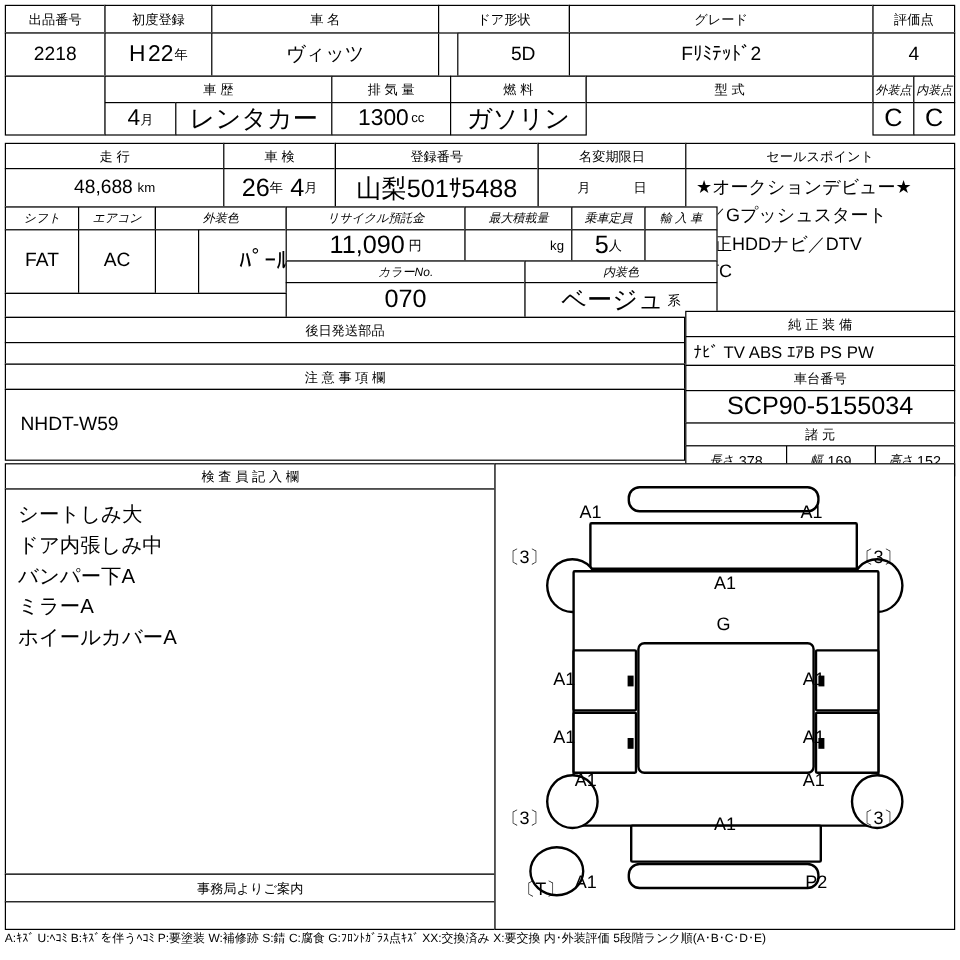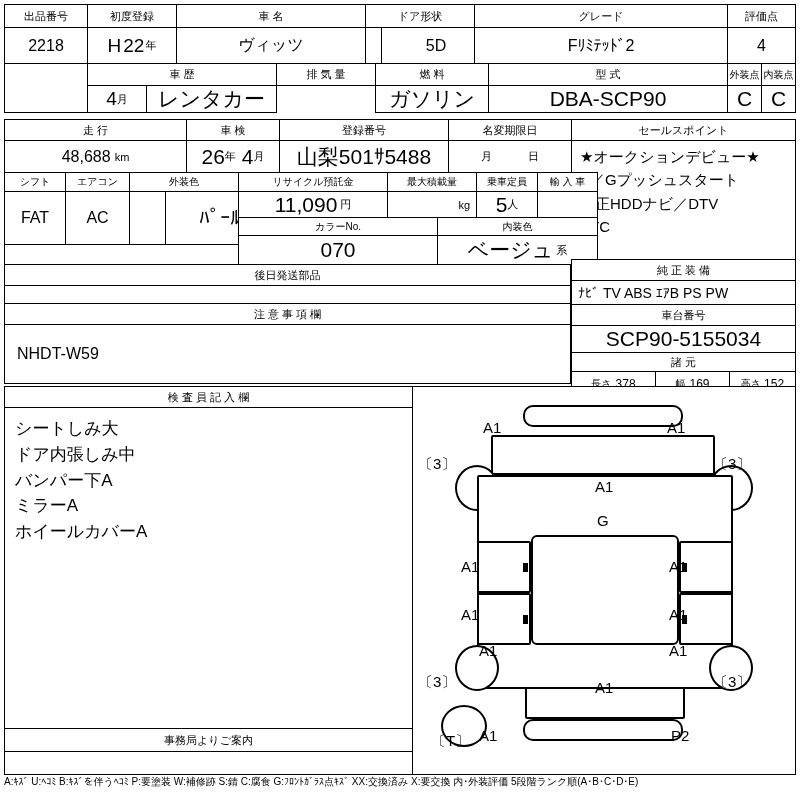--- a/index.html
+++ b/index.html
@@ -24,21 +24,21 @@
     position: absolute;
     border: 1px solid #000;
     display: flex;
     align-items: center;
     justify-content: center;
     overflow: hidden;
     background: #fff;
   }
   .cell.left { justify-content: flex-start; padding-left: 6px; }
   .stack { flex-direction: column; }
-  .tiny { font-size: 10px; }
+  .tiny { font-size: 10px; font-style: italic; }
   .small { font-size: 12px; }
   .med { font-size: 14px; }
   .big { font-size: 21px; }
   .huge { font-size: 16px; }
   .unit { font-size: 11px; }
   .sp-line { font-size: 15px; line-height: 1.55; padding-left: 8px; text-align: right; }
   .insp-line { font-size: 17px; line-height: 1.52; padding-left: 10px; }
   .legend {
     position: absolute;
     left: 4px; top: 775px;
@@ -98,26 +98,29 @@
   <div class="cell" style="left:0;top:59px;width:84px;height:50px;"></div>
 
   <div class="cell lbl" style="left:83px;top:59px;width:190px;height:23px;">車 歴</div>
   <div class="cell" style="left:83px;top:81px;width:60px;height:28px;">
     <span class="val">4</span>
     <span class="unit">月</span>
   </div>
   <div class="cell val big" style="left:142px;top:81px;width:131px;height:28px;">レンタカー</div>
 
   <div class="cell lbl" style="left:272px;top:59px;width:100px;height:23px;">排 気 量</div>
+  <div class="cell" style="left:272px;top:81px;width:100px;height:28px;">
+    <span class="val">1300</span>
+    <span class="unit" style="margin-left:2px;">cc</span>
+  </div>
 
   <div class="cell lbl" style="left:371px;top:59px;width:114px;height:23px;">燃 料</div>
   <div class="cell val big" style="left:371px;top:81px;width:114px;height:28px;">ガソリン</div>
 
   <div class="cell lbl" style="left:484px;top:59px;width:240px;height:23px;">型 式</div>
-  <div class="cell val big" style="left:484px;top:81px;width:240px;height:28px;">DBA-SCP90</div>
 
   <div class="cell tiny" style="left:723px;top:59px;width:35px;height:23px;">外装点</div>
   <div class="cell tiny" style="left:757px;top:59px;width:35px;height:23px;">内装点</div>
   <div class="cell val big" style="left:723px;top:81px;width:35px;height:28px;">C</div>
   <div class="cell val big" style="left:757px;top:81px;width:35px;height:28px;">C</div>
 
   <div class="cell lbl" style="left:0;top:115px;width:183px;height:22px;">走 行</div>
   <div class="cell" style="left:0;top:136px;width:183px;height:33px;">
     <span class="huge">48,688</span>
     <span class="unit" style="margin-left:4px;">km</span>

